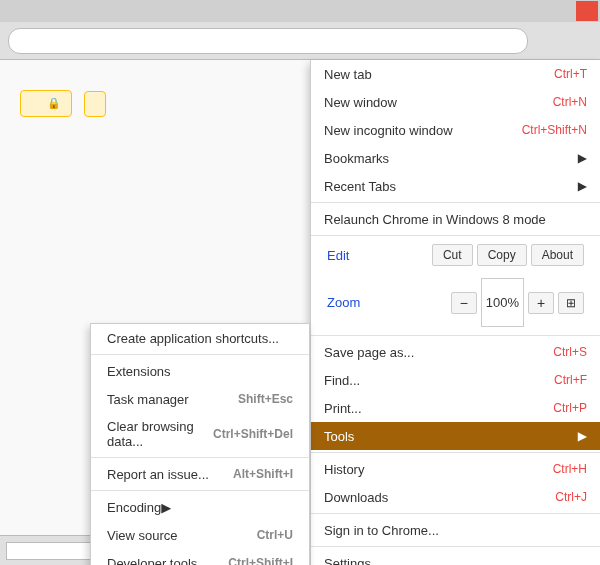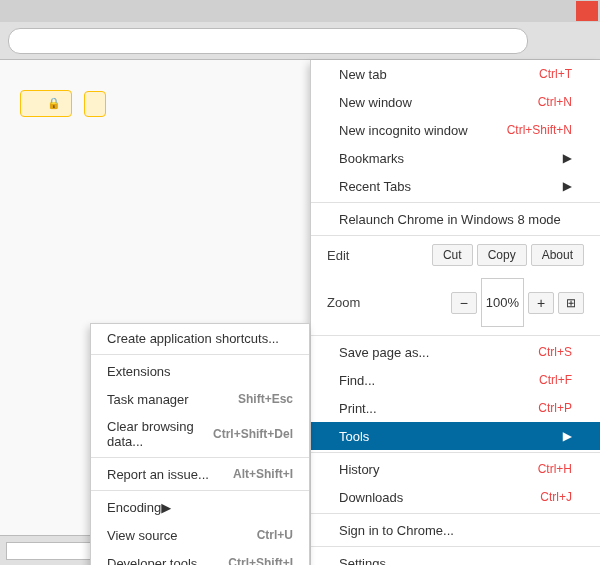--- a/index.html
+++ b/index.html
@@ -138,29 +138,29 @@
       background: #fff;
       border: 1px solid #ccc;
       border-right: none;
       border-top: none;
       box-shadow: -2px 4px 8px rgba(0,0,0,0.2);
       z-index: 100;
     }
     .menu-item {
       display: flex;
       align-items: center;
-      padding: 6px 28px;
+      padding: 6px 13px;
       cursor: pointer;
       color: #333;
       font-size: 13px;
       min-height: 28px;
       position: relative;
     }
     .menu-item.highlighted {
-      background: #0369a1;
+      background: #a16207;
       color: #fff;
       justify-content: space-between;
     }
     .menu-item .shortcut {
       margin-left: auto;
       font-size: 12px;
       color: #ef4444;
     }
     .menu-item .arrow {
       margin-left: auto;
@@ -173,21 +173,21 @@
     }
     .menu-section {
       display: flex;
       align-items: center;
       padding: 6px 16px;
       font-size: 13px;
       min-height: 28px;
     }
     .menu-section .label {
       font-size: 13px;
-      color: #404040;
+      color: #1d4ed8;
     }
     .zoom-controls {
       display: flex;
       align-items: center;
       gap: 4px;
       margin-left: auto;
     }
     .zoom-btn {
       width: 26px;
       height: 22px;

